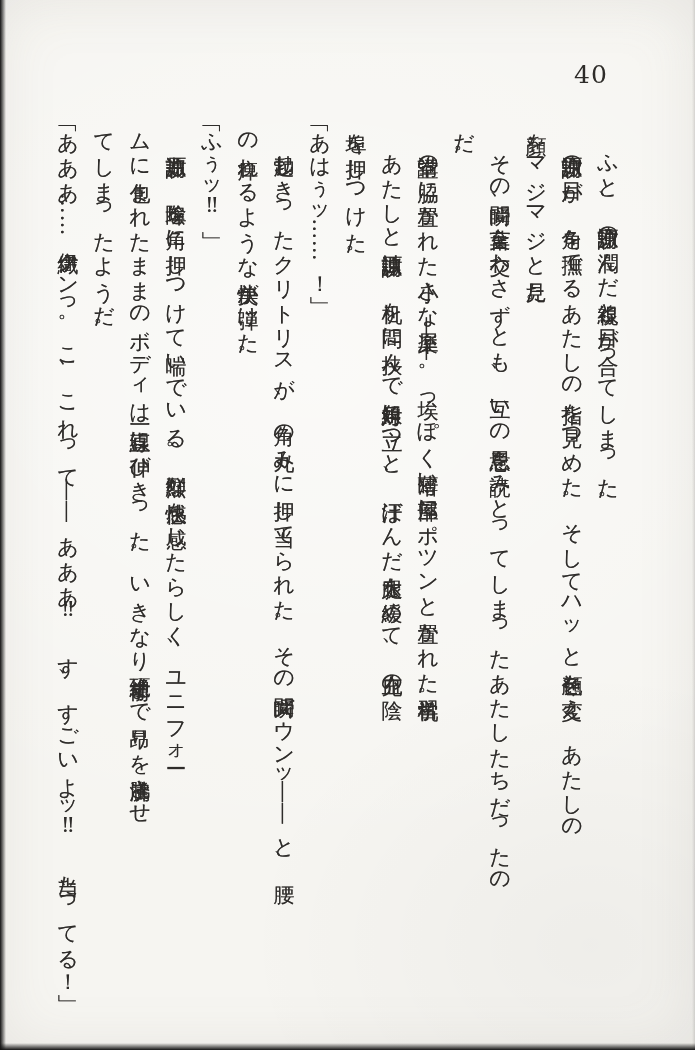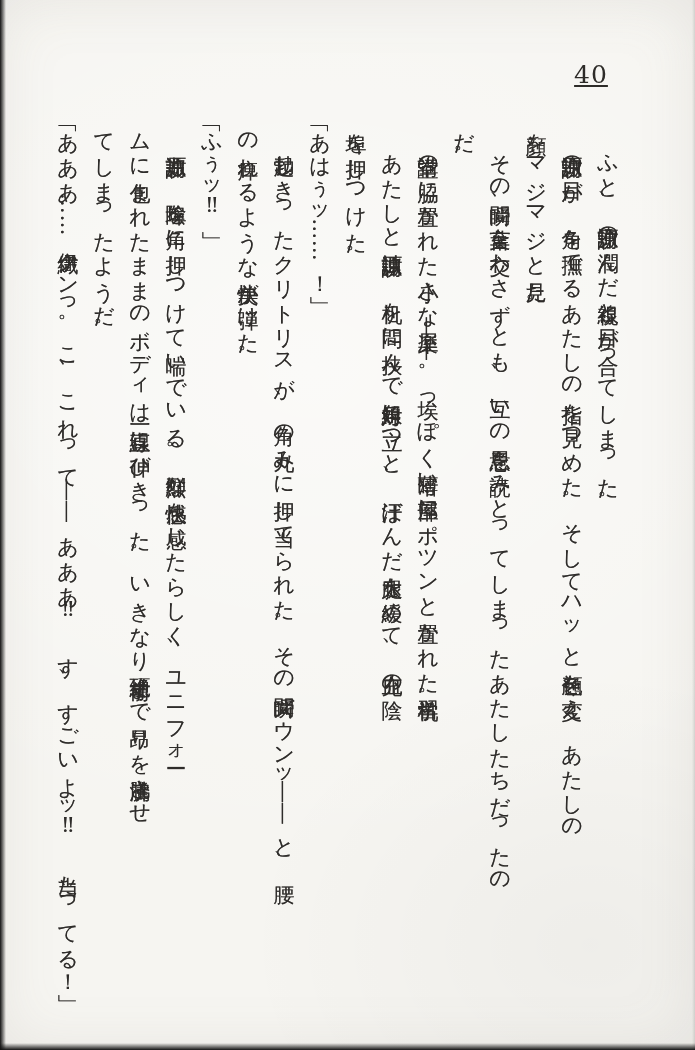--- a/index.html
+++ b/index.html
@@ -41,21 +41,20 @@
   }
   .page-number {
     position: absolute;
     top: 60px;
     left: 566px;
     width: 50px;
     text-align: center;
     font-size: 25px;
     color: #2e2c29;
     letter-spacing: 1px;
-    text-decoration: underline;
   }
   .text-area {
     position: absolute;
     top: 118px;
     right: 69px;
     width: 578px;
     height: 945px;
     writing-mode: vertical-rl;
     text-orientation: mixed;
     font-size: 21px;

